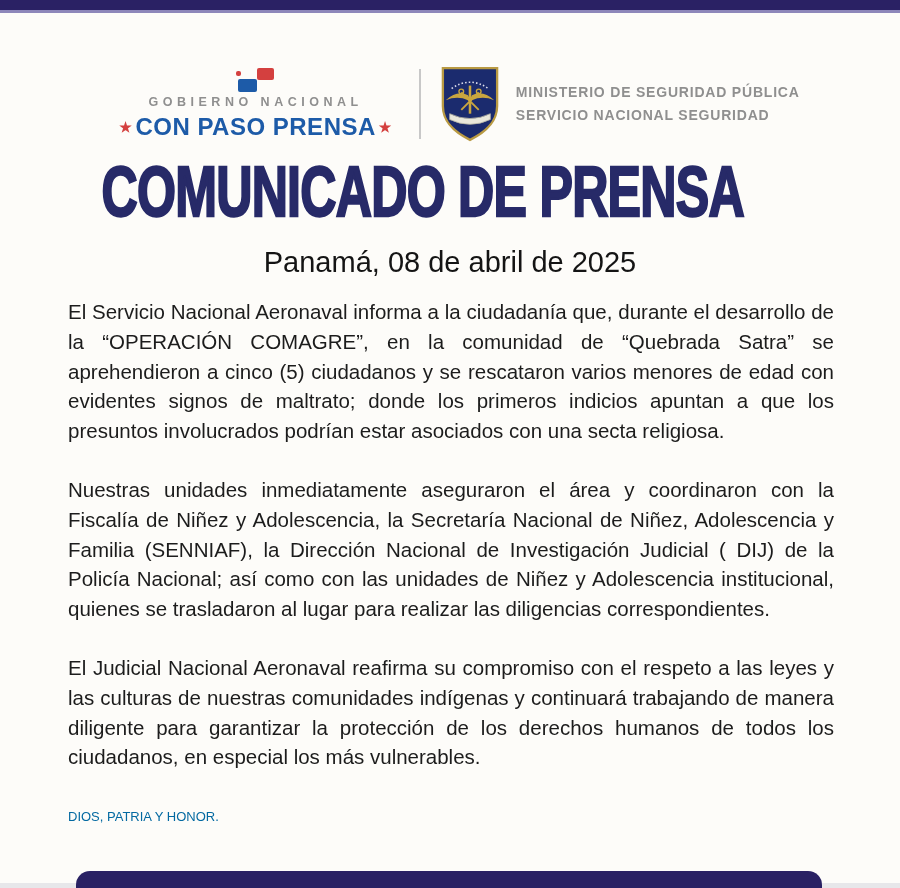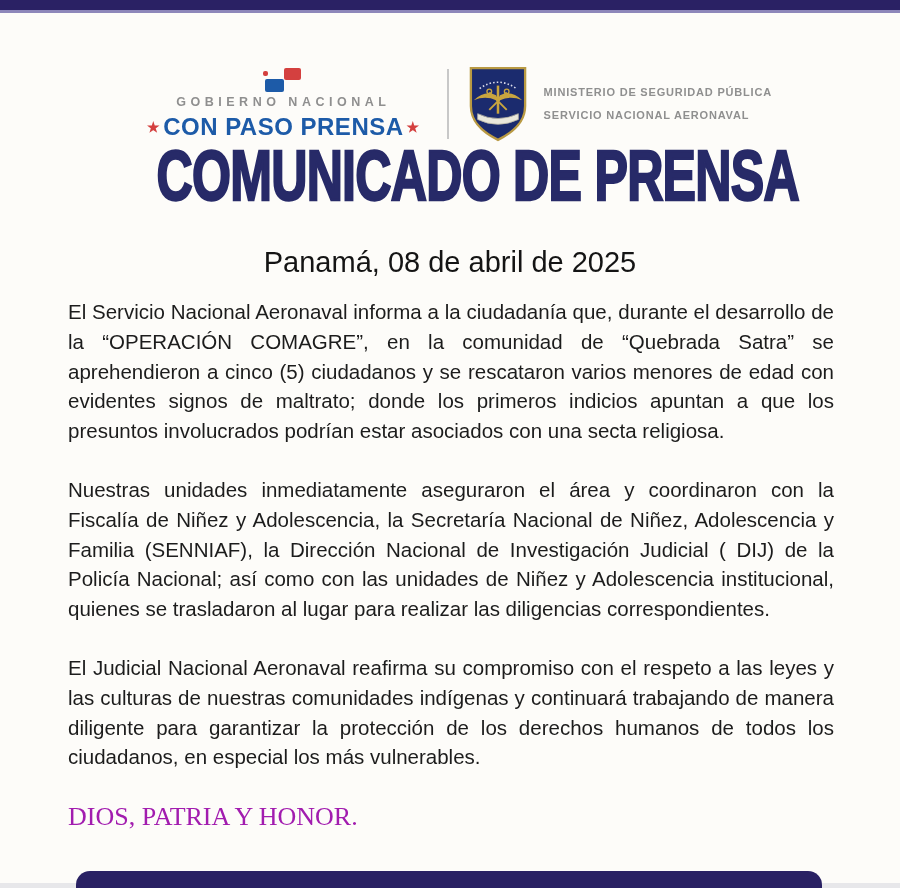--- a/index.html
+++ b/index.html
@@ -40,46 +40,46 @@
     letter-spacing: 0.5px; white-space: nowrap;
   }
   .gov-line2 .star { color: #d4403f; font-size: 14px; vertical-align: 3px; padding: 0 3px; }
 
   .logo-divider { width: 2px; height: 70px; background: #c8c8c8; margin: 0 18px 0 24px; }
 
   .emblem { width: 62px; height: 80px; flex: 0 0 auto; }
 
   .ministry {
     margin-left: 15px;
-    color: #8f8f8f; font-size: 11px; font-weight: bold;
+    color: #8f8f8f; font-size: 14px; font-weight: bold;
     letter-spacing: 0.8px; line-height: 23px; white-space: nowrap;
   }
 
   
-  .title-wrap { position: absolute; top: 134px; left: 0; width: 100%; text-align: right; }
+  .title-wrap { position: absolute; top: 150px; left: 0; width: 100%; text-align: left; }
   .title-wrap h1 {
     display: inline-block; margin: 0;
     font-size: 66px; font-weight: bold; color: #272a68;
     letter-spacing: -1px; white-space: nowrap;
     transform: scale(0.76, 1.08); transform-origin: center top;
     -webkit-text-stroke: 2.2px #272a68;
   }
 
   .dateline {
     position: absolute; top: 246px; left: 0; width: 100%;
     text-align: center; font-size: 29px; color: #141414;
   }
 
   
   .body-text {
     position: absolute; top: 297px; left: 68px; width: 766px;
     font-size: 20.5px; line-height: 29.8px; color: #1c1c1c;
   }
   .body-text p { margin: 0 0 29px; text-align: justify; }
-  .closing { font-size: 26px; color: #a21caf; margin-top: 30px; font-family: Liberation Serif, serif; }
+  .closing { font-size: 13px; color: #0369a1; margin-top: 30px; }
 
   
   .bottom-strip { position: absolute; bottom: 0; left: 0; right: 0; height: 5px; background: #e7e7ea; z-index: 1; }
   .bottom-bar {
     position: absolute; bottom: 0; left: 76px; width: 746px; height: 17px;
     background: #292163; border-radius: 14px 14px 0 0; z-index: 2;
   }
 </style>
 </head>
 <body>
@@ -108,21 +108,21 @@
       <path d="M32 21 L32 50" stroke="#c9a53f" stroke-width="2.6"></path>
       <path d="M23 28 L41 46 M41 28 L23 46" stroke="#c9a53f" stroke-width="2"></path>
       <circle cx="23" cy="27" r="2.4" fill="none" stroke="#c9a53f" stroke-width="1.4"></circle>
       <circle cx="41" cy="27" r="2.4" fill="none" stroke="#c9a53f" stroke-width="1.4"></circle>
       <path d="M11 50 Q32 60 53 50 L53 56 Q32 66 11 56 Z" fill="#e9e7db" stroke="#b5b2a2" stroke-width="0.8"></path>
     </svg>
   </div>
 
   <div class="ministry">
     <div>MINISTERIO DE SEGURIDAD PÚBLICA</div>
-    <div>SERVICIO NACIONAL AERONAVAL</div>
+    <div>SERVICIO NACIONAL SEGURIDAD</div>
   </div>
 
 </div>
 
 <div class="title-wrap">
   <h1>COMUNICADO DE PRENSA</h1>
 </div>
 
 <div class="dateline">Panamá, 08 de abril de 2025</div>
 

